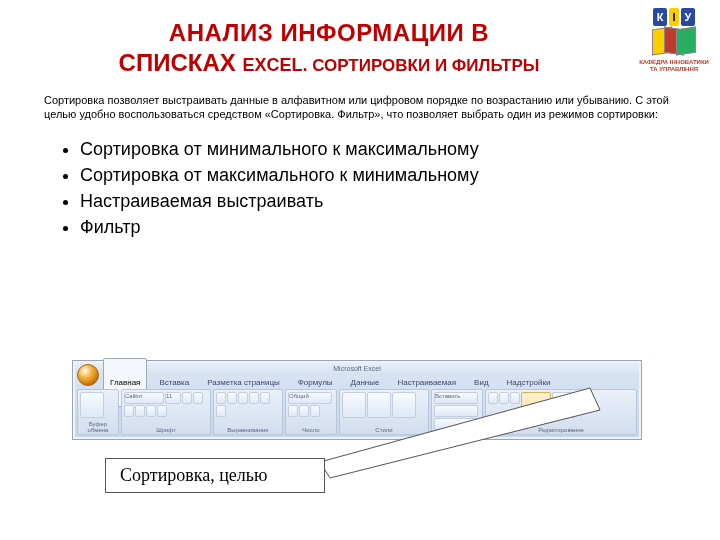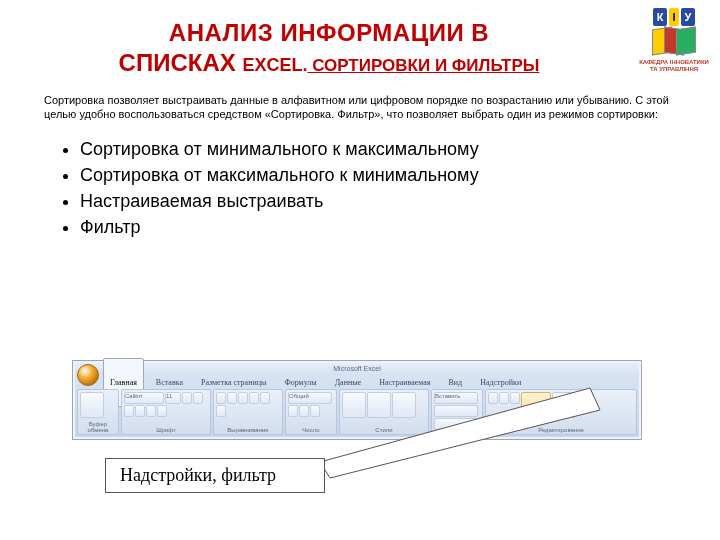--- a/index.html
+++ b/index.html
@@ -51,21 +51,21 @@
   .title {
     color: #c00000;
     font-weight: bold;
     text-align: center;
     padding: 18px 90px 10px 28px;
     line-height: 1.25;
   }
   .title .line1 { font-size: 24px; letter-spacing: 0.5px; }
   .title .line2 { font-size: 24px; margin-top: 32px; }
   .title .excel { font-family: Arial Black, Arial, sans-serif; font-size: 18px; }
-  .title .sub { font-size: 17px; text-decoration: underline; }
+  .title .sub { font-size: 17px; }
   .para {
     padding: 6px 40px 0 44px;
     font-size: 11px;
     color: #000;
     line-height: 1.25;
   }
   ul.bullets {
     list-style: disc;
     padding: 14px 40px 0 80px;
     font-size: 18px;
@@ -96,21 +96,21 @@
     background: radial-gradient(circle at 35% 30%, #fff, #f6b23a 35%, #c97a0a 70%, #7a4a05);
     border: 1px solid #9a6a1a;
     z-index: 2;
   }
   .tabs {
     position: absolute; top: 14px; left: 30px; right: 4px; height: 14px;
     display: flex; gap: 6px; font-size: 8px; color: #3a4a66;
     align-items: center;
   }
   .tab {
-    padding: 19px 6px; border-radius: 2px; font-family: Liberation Serif, serif;
+    padding: 19px 6px; border-radius: 2px;
   }
   .tab.active { background: #f4f8fd; border: 1px solid #9ab; color: #000; }
   .groups {
     position: absolute; top: 28px; left: 4px; right: 4px; bottom: 4px;
     display: flex; gap: 2px;
   }
   .grp {
     background: linear-gradient(#eaf0fa,#d2ddee);
     border: 1px solid #b8c5da;
     border-radius: 2px;
@@ -268,13 +268,13 @@
         <div class="grp-label">Редактирование</div>
       </div>
     </div>
   </div>
 </div>
 
 <svg class="pointer">
   <polygon points="120,82 390,8 400,30 130,98" fill="#fff" stroke="#555" stroke-width="1"></polygon>
 </svg>
 
-<div class="callout">Надстройки, фильтр</div>
+<div class="callout">Сортировка, целью</div>
 
 </body></html>

